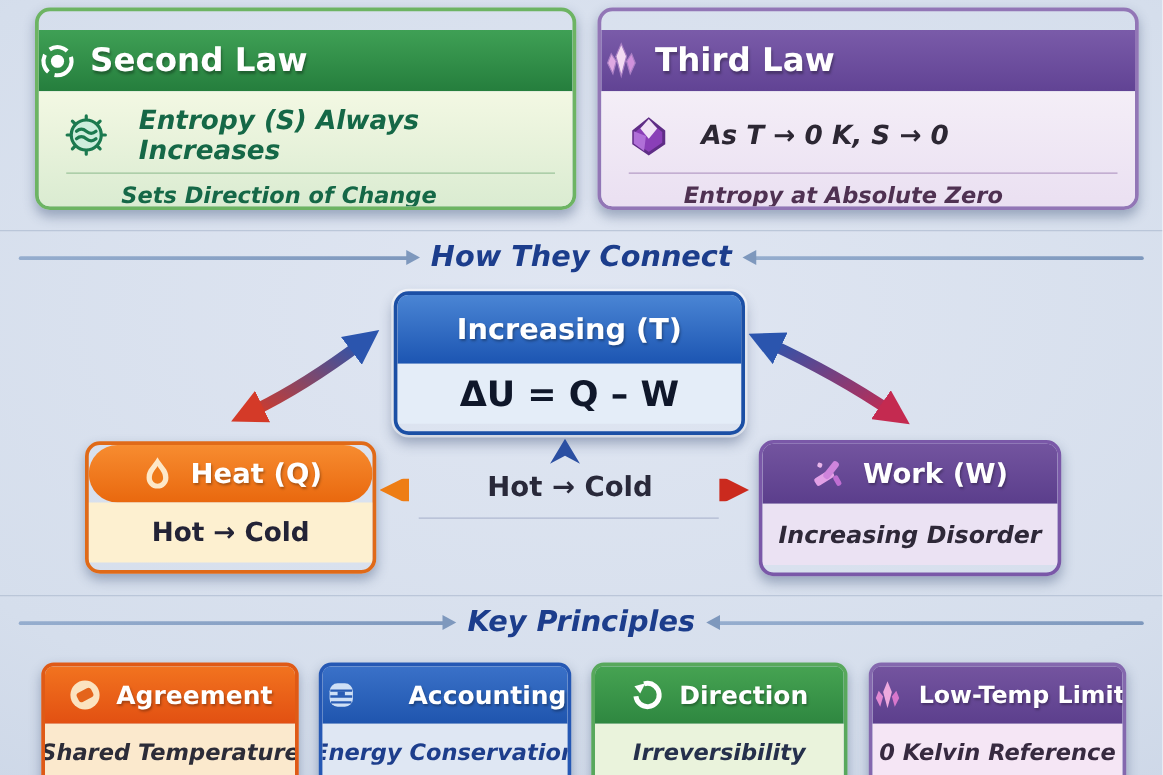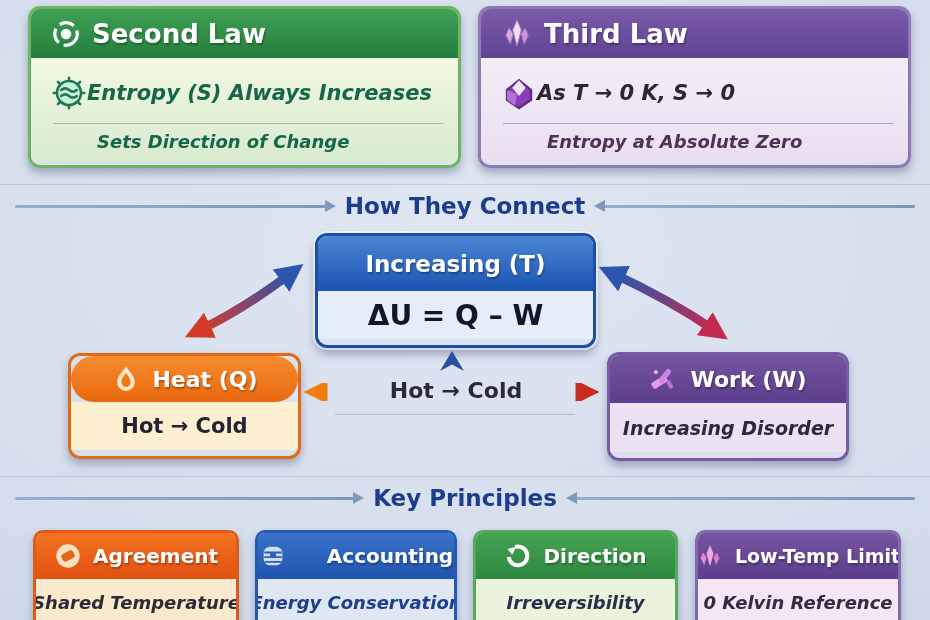--- a/index.html
+++ b/index.html
@@ -10,22 +10,22 @@
   }
   .abs{position:absolute;}
   
   .card{position:absolute;border-radius:12px;overflow:hidden;
         box-shadow:0 5px 9px rgba(50,70,110,.38);}
   .hdr{display:flex;align-items:center;gap:11px;color:#fff;font-weight:bold;
        text-shadow:1px 2px 2px rgba(0,0,0,.3);}
   .ic{flex:0 0 auto;display:block;}
   
   .tcard{top:6px;width:427px;height:156px;}
-  .tcard .hdr{height:49px;padding-left:20px;font-size:26px;}
-  .tcard .statement{display:flex;align-items:center;gap:0;height:58px;
+  .tcard .hdr{height:49px;font-size:26px;margin-top:15px;}
+  .tcard .statement{display:flex;align-items:center;gap:24px;height:58px;
        padding:6px 12px 0 20px;font-size:21px;font-weight:bold;font-style:italic;}
   .tcard .cdiv{height:1px;margin:1px 14px 0 22px;}
   .tcard .subtitle{padding:7px 0 0 66px;font-size:18px;font-weight:bold;font-style:italic;}
   #second-law{left:28px;border:3px solid #6db463;}
   #second-law .hdr{background:linear-gradient(180deg,#3fa055,#257e3d);}
   #second-law .bdy{background:linear-gradient(180deg,#f3f8e3,#d7eacf);height:104px;}
   #second-law .statement,#second-law .subtitle{color:#156847;}
   #second-law .cdiv{background:#9cc39a;}
   #third-law{left:478px;border:3px solid #9276b6;}
   #third-law .hdr{background:linear-gradient(180deg,#7a5ba9,#614394);}
@@ -34,21 +34,21 @@
   #third-law .subtitle{color:#4f3152;}
   #third-law .cdiv{background:#b59cc6;}
   
   .rule{position:absolute;left:0;right:0;height:1px;background:#b3bfd3;opacity:.8;}
   .sec{position:absolute;left:15px;right:15px;height:30px;display:flex;align-items:center;gap:10px;}
   .sec .ln{flex:1;height:3px;background:linear-gradient(90deg,#95adce,#7e98bd);border-radius:2px;position:relative;}
   .sec .ln.l::after{content:'';position:absolute;right:-9px;top:-5px;
       border-left:11px solid #7e98bd;border-top:6.5px solid transparent;border-bottom:6.5px solid transparent;}
   .sec .ln.r::before{content:'';position:absolute;left:-9px;top:-5px;
       border-right:11px solid #7e98bd;border-top:6.5px solid transparent;border-bottom:6.5px solid transparent;}
-  .sec .t{font-size:23px;font-weight:bold;color:#1c3d8c;padding:0 8px;white-space:nowrap;}
+  .sec .t{font-size:23px;font-weight:bold;font-style:italic;color:#1c3d8c;padding:0 8px;white-space:nowrap;}
   
   #temp-card{left:315px;top:233px;width:275px;height:109px;border:3px solid #1b4fa5;
       box-shadow:0 0 0 2px rgba(255,255,255,.55),0 6px 10px rgba(50,70,110,.42);}
   #temp-card .hdr{height:55px;justify-content:center;font-size:23px;
       background:linear-gradient(180deg,#4a85d4,#1c55b2);}
   #temp-card .bdy{height:48px;display:flex;align-items:center;justify-content:center;
       background:#e4edf8;color:#0f172a;font-size:28px;font-weight:bold;}
   #heat-card{left:68px;top:353px;width:227px;height:100px;border:3px solid #e06a18;}
   #heat-card .hdr{height:46px;justify-content:center;font-size:22px;padding:0 8px;
       background:linear-gradient(180deg,#f78c30,#e9680e);border-radius:23px;}

